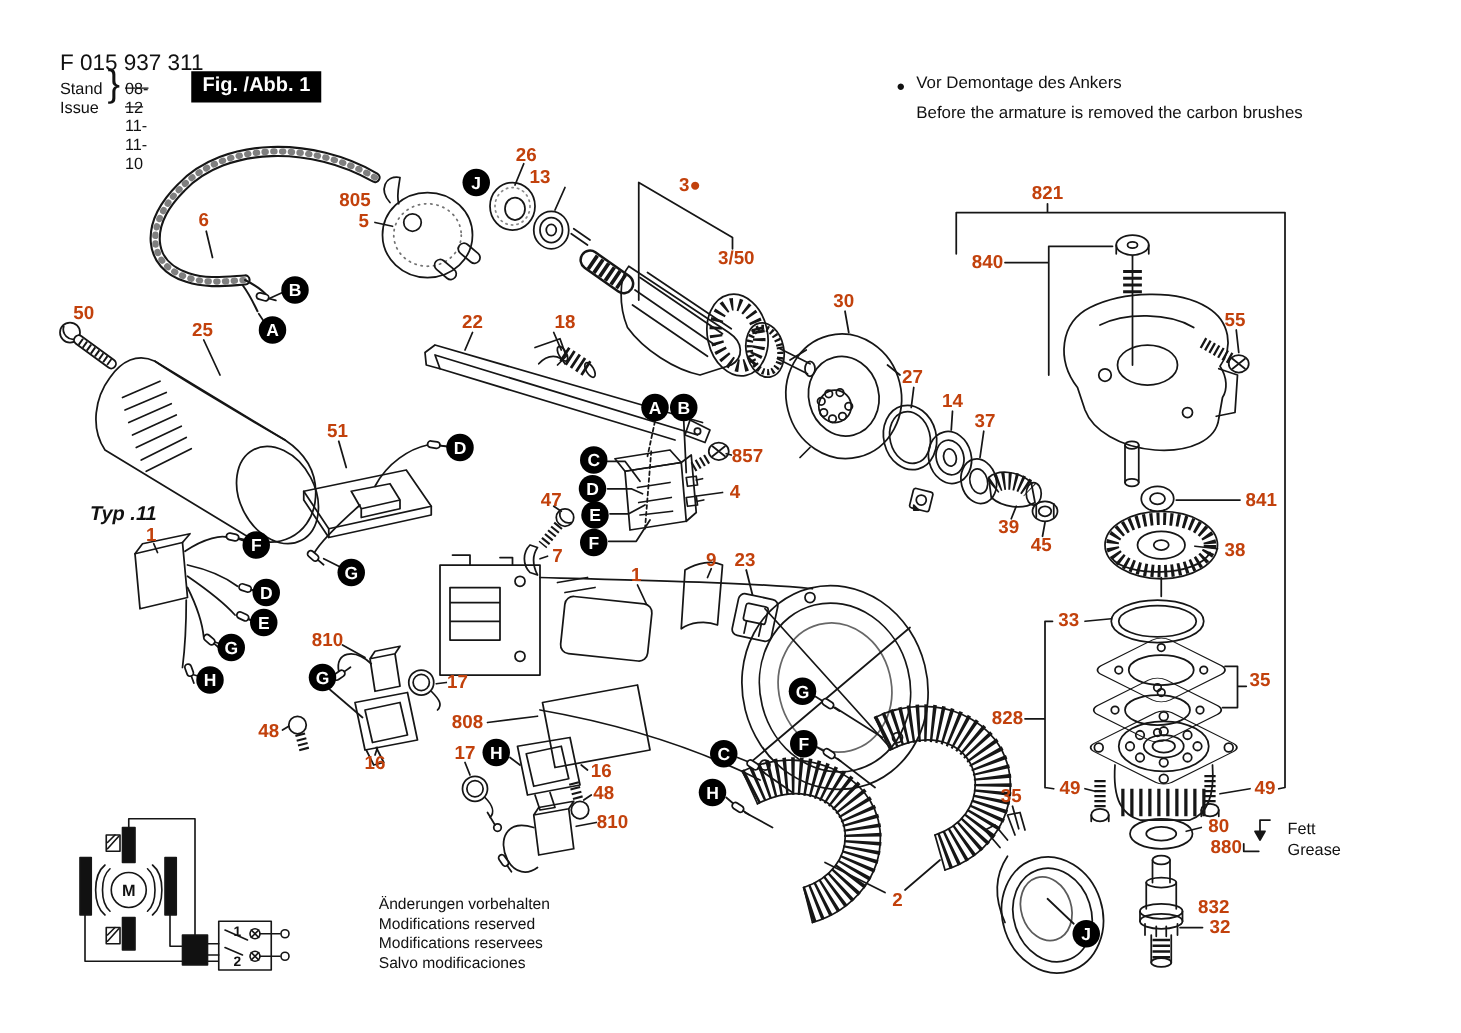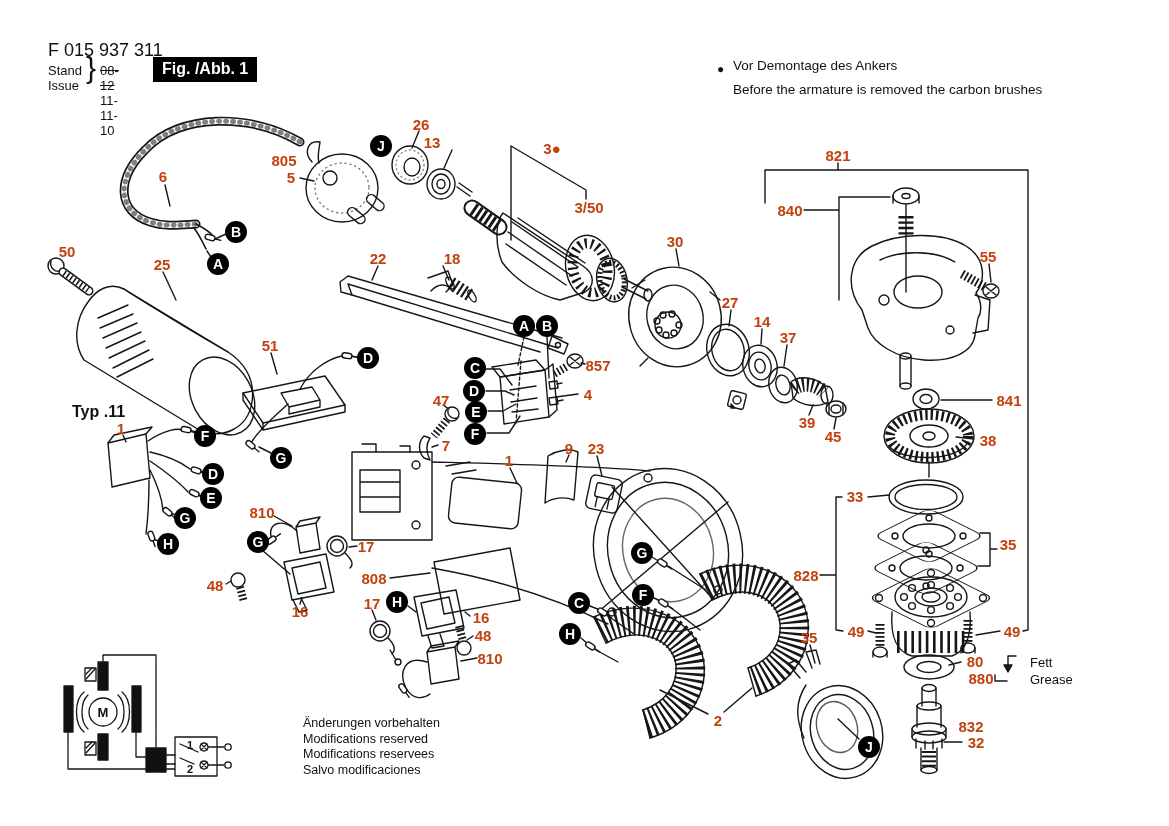--- a/index.html
+++ b/index.html
@@ -23,21 +23,21 @@
           font-weight:bold;font-size:16px;padding:3px 9px 4px;z-index:4;}
   .title{position:absolute;left:580px;top:62px;transform:translate(-50%,-50%);
          font-size:20px;font-weight:bold;letter-spacing:.3px;}
   .notice{position:absolute;left:718px;top:56px;font-size:13.5px;line-height:19px;width:360px;}
   .notice .ln{padding-left:15px;position:relative;}
   .notice .bullet{position:absolute;left:-1px;top:4px;font-size:12px;}
   .notice .gap{margin-top:5px;}
   .footer{position:absolute;left:303px;top:716px;font-size:12.5px;line-height:15.5px;}
   .grease-de{position:absolute;left:1030px;top:655px;font-size:13px;}
   .grease-en{position:absolute;left:1030px;top:672px;font-size:13px;}
-  .typ{position:absolute;left:72px;top:403px;font-size:16px;font-weight:600;}
+  .typ{position:absolute;left:72px;top:403px;font-size:16px;font-style:italic;font-weight:600;}
   #labels{position:absolute;inset:0;pointer-events:none;}
 </style>
 </head>
 <body>
 
 <div class="stage">
 
   <div class="pn">F 015 937 311</div>
   <div class="rev">
     <div>Stand</div>

